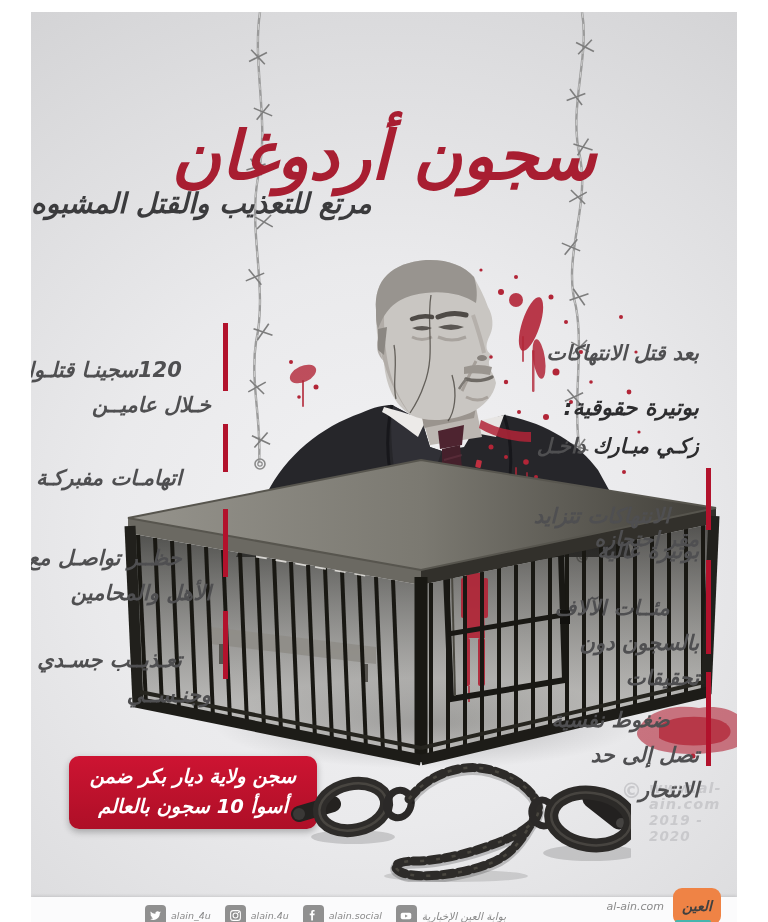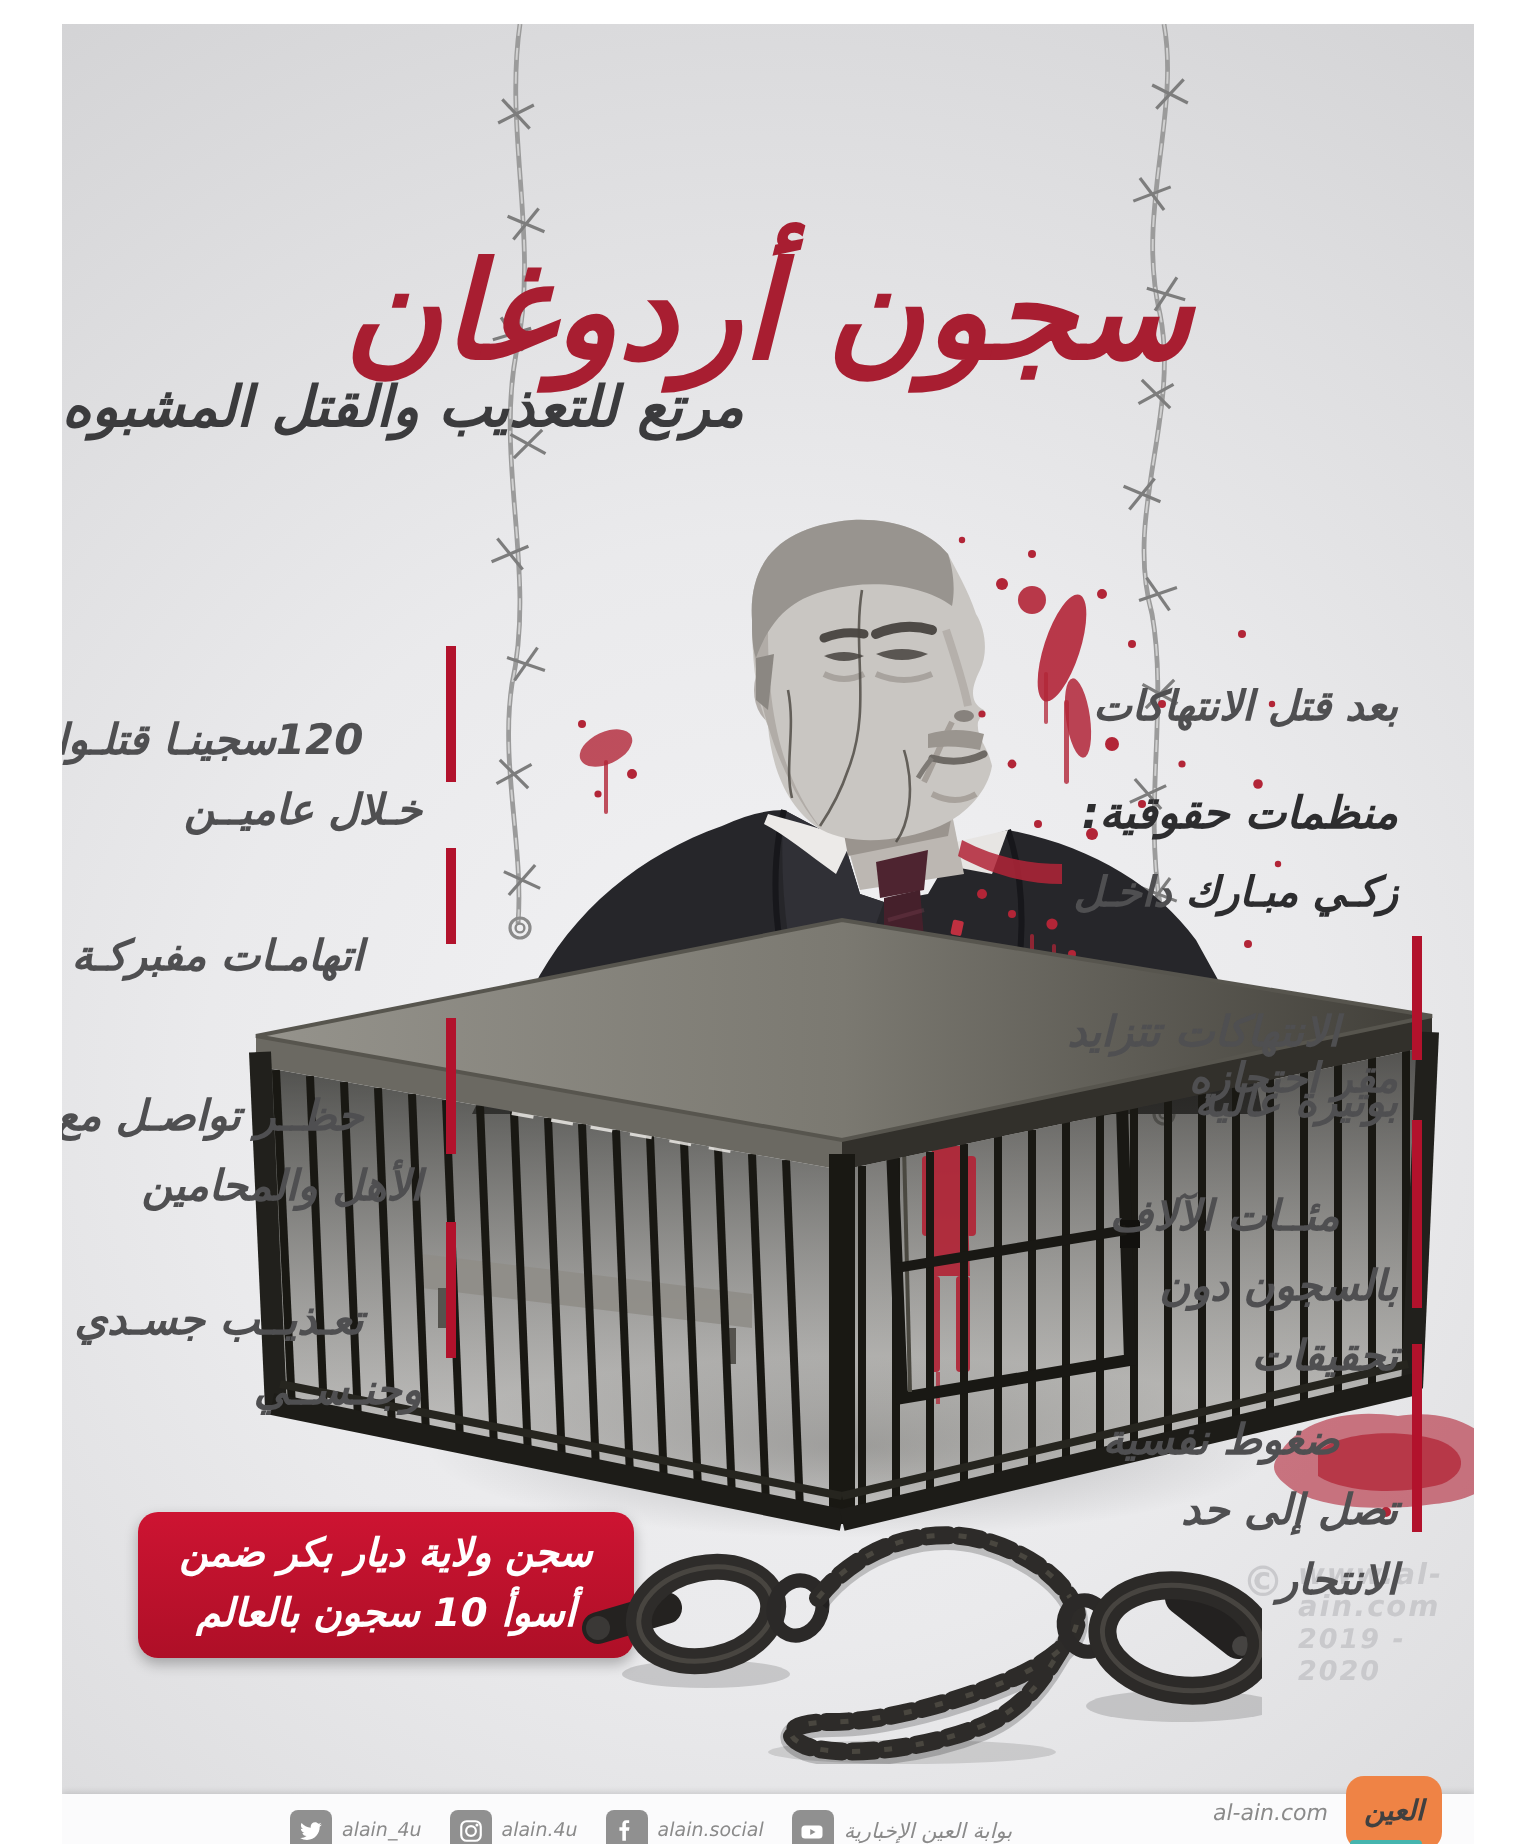--- a/index.html
+++ b/index.html
@@ -352,21 +352,21 @@
     <span>تعـذيــب جسـدي
 وجنـســي</span>
     <i class="vbar"></i>
   </div>
 
   <div class="side-item rcol r-intro">
     <div>بعد قتل الانتهاكات</div>
     <div><span class="bold-name">زكـي مبـارك</span><span> داخـل</span></div>
     <div>مقر احتجازه</div>
   </div>
-  <div class="side-item rcol r-head">منظمات حقوقية:</div>
+  <div class="side-item rcol r-head">بوتيرة حقوقية:</div>
   <div class="side-item rcol ri1">
     <span>الانتهاكات تتزايد
 بوتيرة عالية</span>
     <i class="vbar"></i>
   </div>
   <div class="side-item rcol ri2">
     <span>مئــات الآلاف
 بالسجون دون
 تحقيقات</span>
     <i class="vbar"></i>

